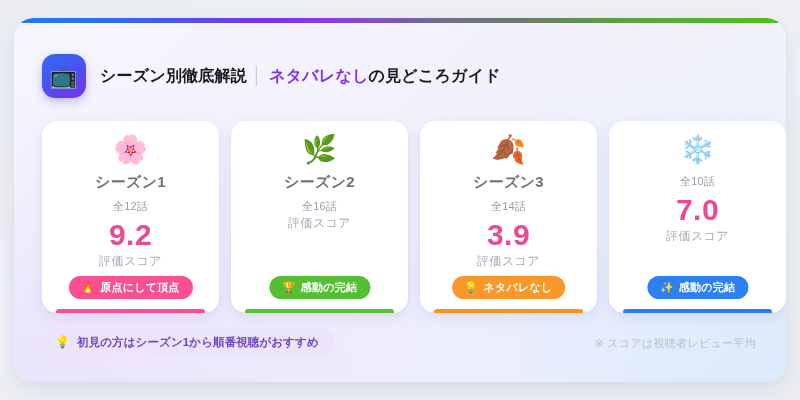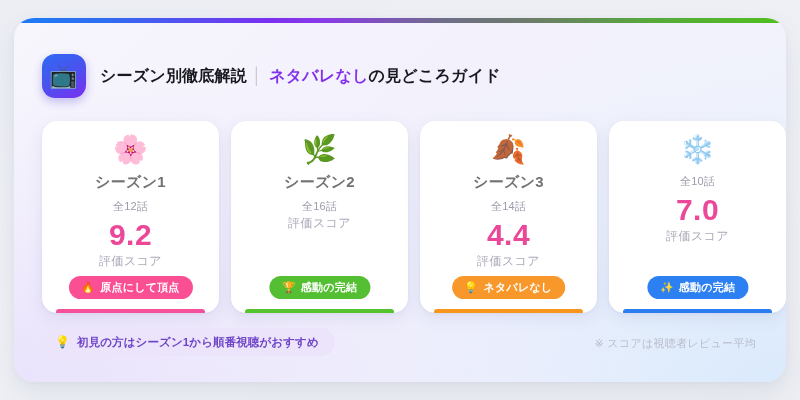--- a/index.html
+++ b/index.html
@@ -234,21 +234,21 @@
           <span class="b-emoji">🏆</span>
           <span>感動の完結</span>
         </div>
         <div class="card-accent" style="background:#55c32e;"></div>
       </div>
 
       <div class="card">
         <div class="card-emoji">🍂</div>
         <div class="card-name">シーズン3</div>
         <div class="card-eps">全14話</div>
-        <div class="card-score">4.4</div>
+        <div class="card-score">3.9</div>
         <div class="card-score-label">評価スコア</div>
         <div class="card-badge" style="background:#f8972a;">
           <span class="b-emoji">💡</span>
           <span>ネタバレなし</span>
         </div>
         <div class="card-accent" style="background:#f7951d;"></div>
       </div>
 
       <div class="card">
         <div class="card-emoji">❄️</div>

